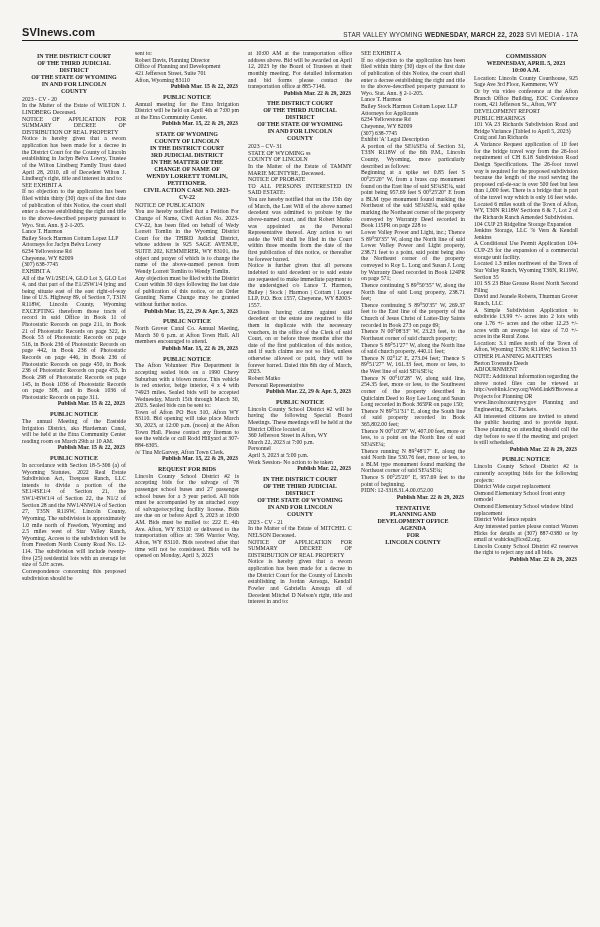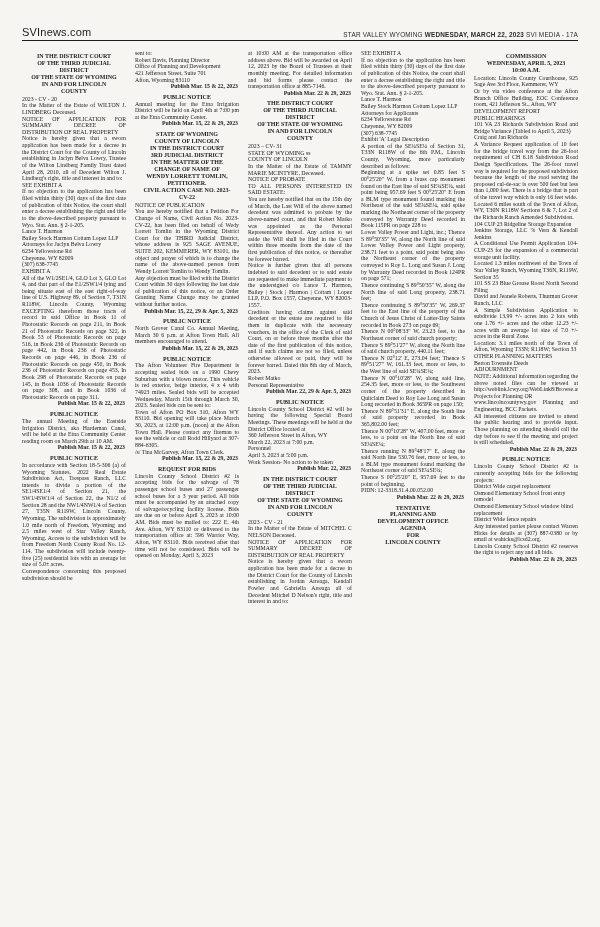--- a/index.html
+++ b/index.html
@@ -6,21 +6,21 @@
   .page{
     width:600px;height:927px;margin:0 auto;background:#f6f5f2;
     font-family:"Liberation Serif","DejaVu Serif",serif;color:#1c1c1c;
     overflow:hidden;position:relative;box-sizing:border-box;
   }
   .masthead{
     display:flex;justify-content:space-between;align-items:flex-end;
     margin:26px 22px 0 22px;padding-bottom:2px;border-bottom:1.6px solid #1c1c1c;
     font-family:"Liberation Sans","DejaVu Sans",sans-serif;
   }
-  .logo{font-weight:normal;font-size:11px;letter-spacing:.2px;cursor:pointer;}
+  .logo{font-weight:bold;font-size:11px;letter-spacing:.2px;cursor:pointer;}
   .dateline{font-size:6.4px;color:#2a2a2a;letter-spacing:.2px;}
   .dateline b{font-weight:bold;}
   .cols{display:flex;gap:9px;margin:9px 22px 0 22px;height:852px;overflow:hidden;}
   .col{flex:1 1 0;min-width:0;font-size:5.8px;line-height:1.145;overflow:hidden;}
   .b-heading{
     font-weight:bold;text-align:center;white-space:pre-line;
     margin:3px 0 1px 0;font-size:6px;line-height:1.16;
   }
   .b-sub{font-weight:bold;text-align:center;margin:4px 0 0 0;font-size:6px;}
   .b-body{text-align:justify;}

